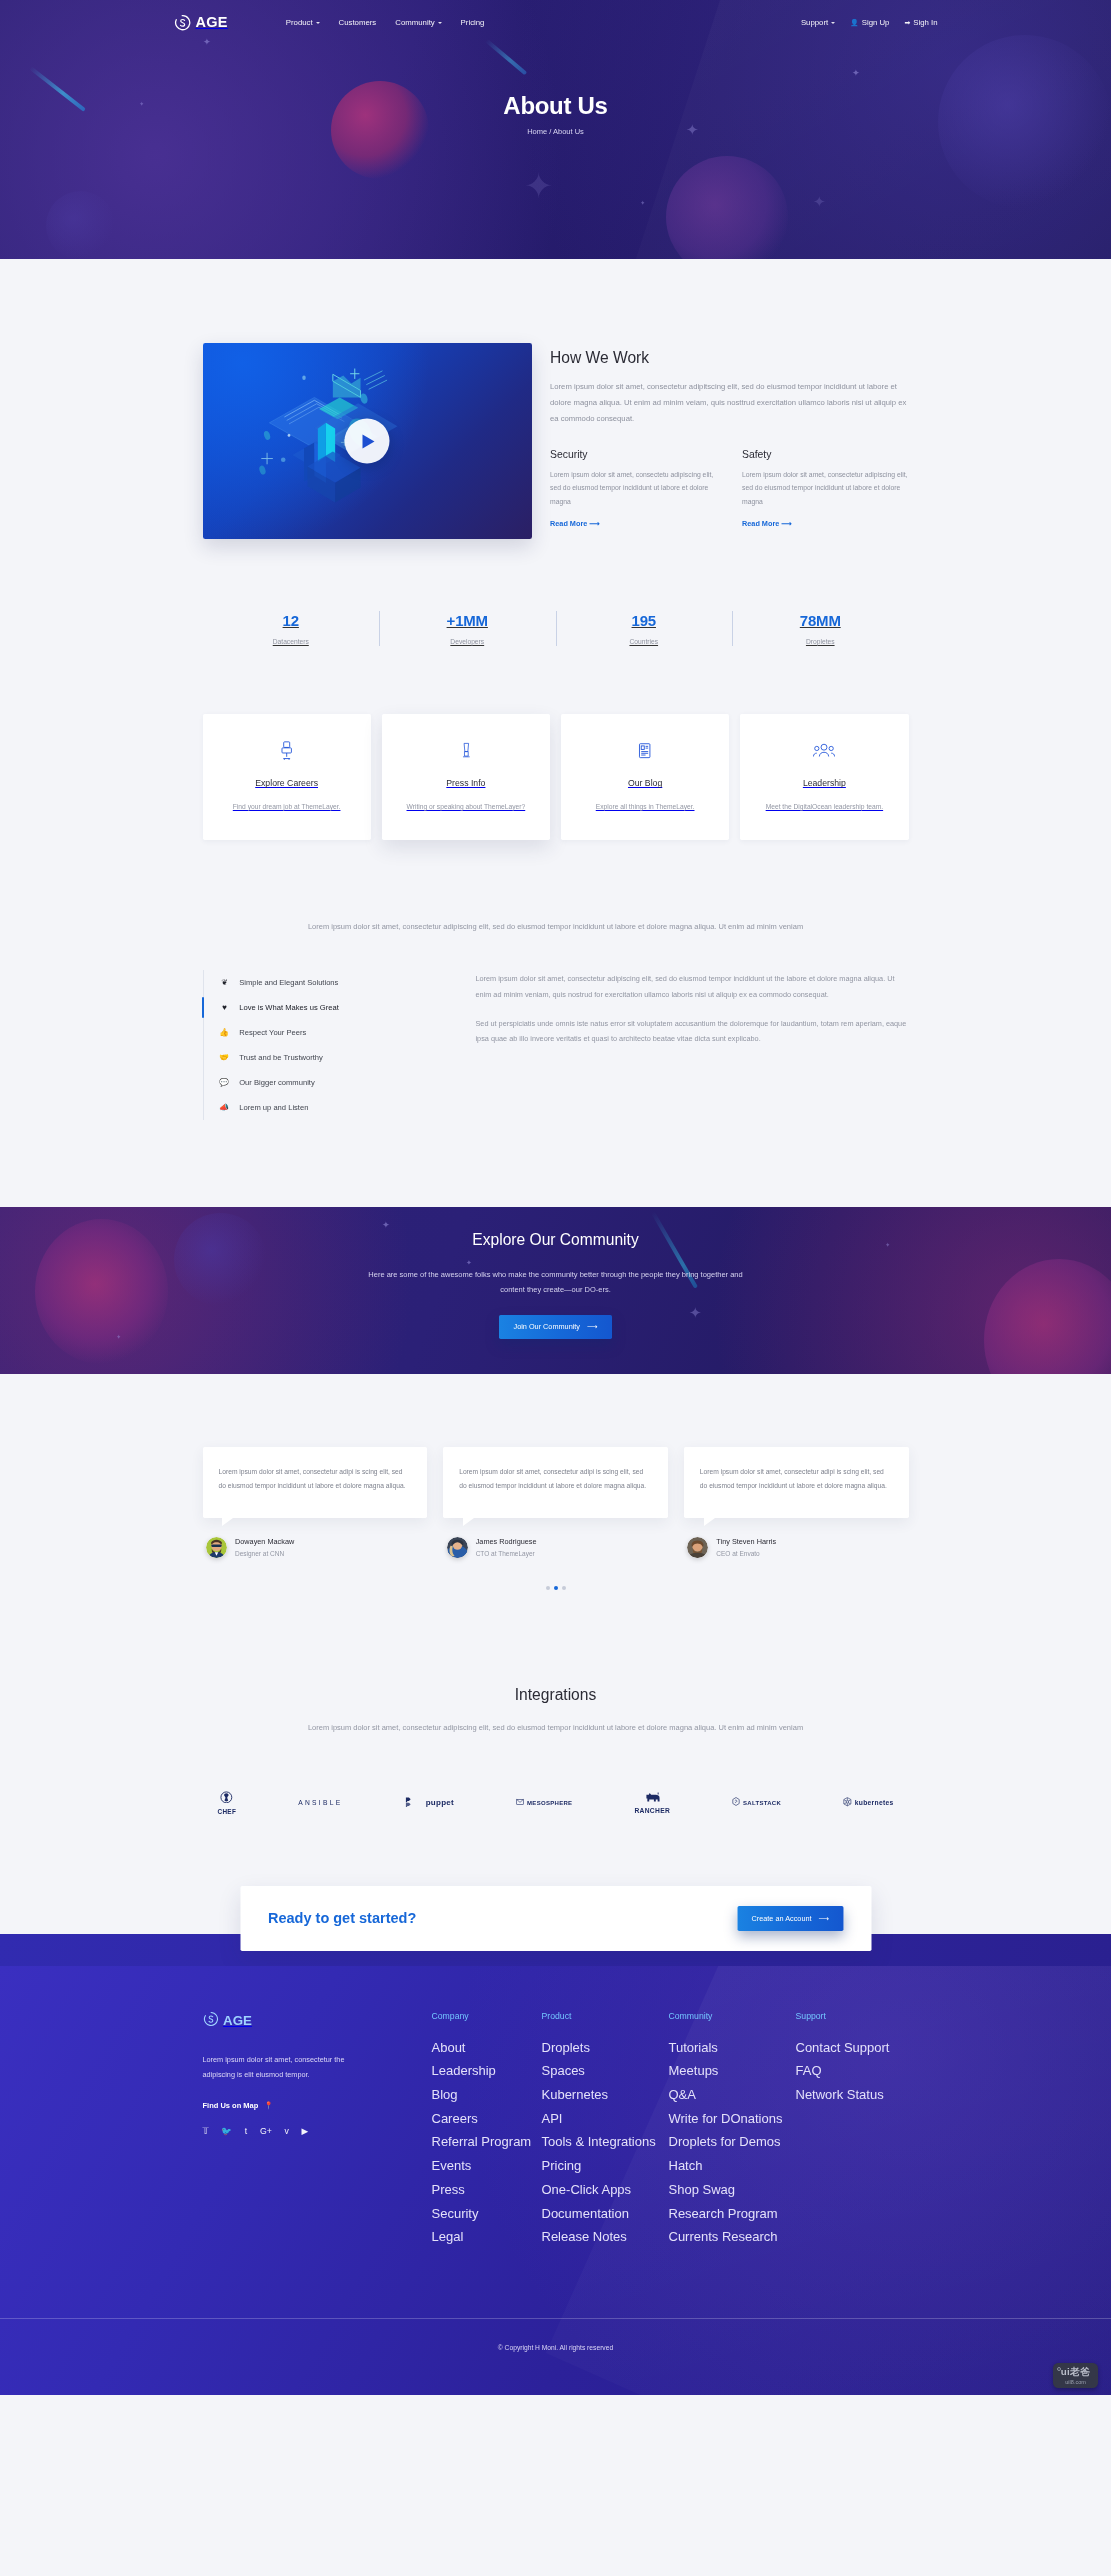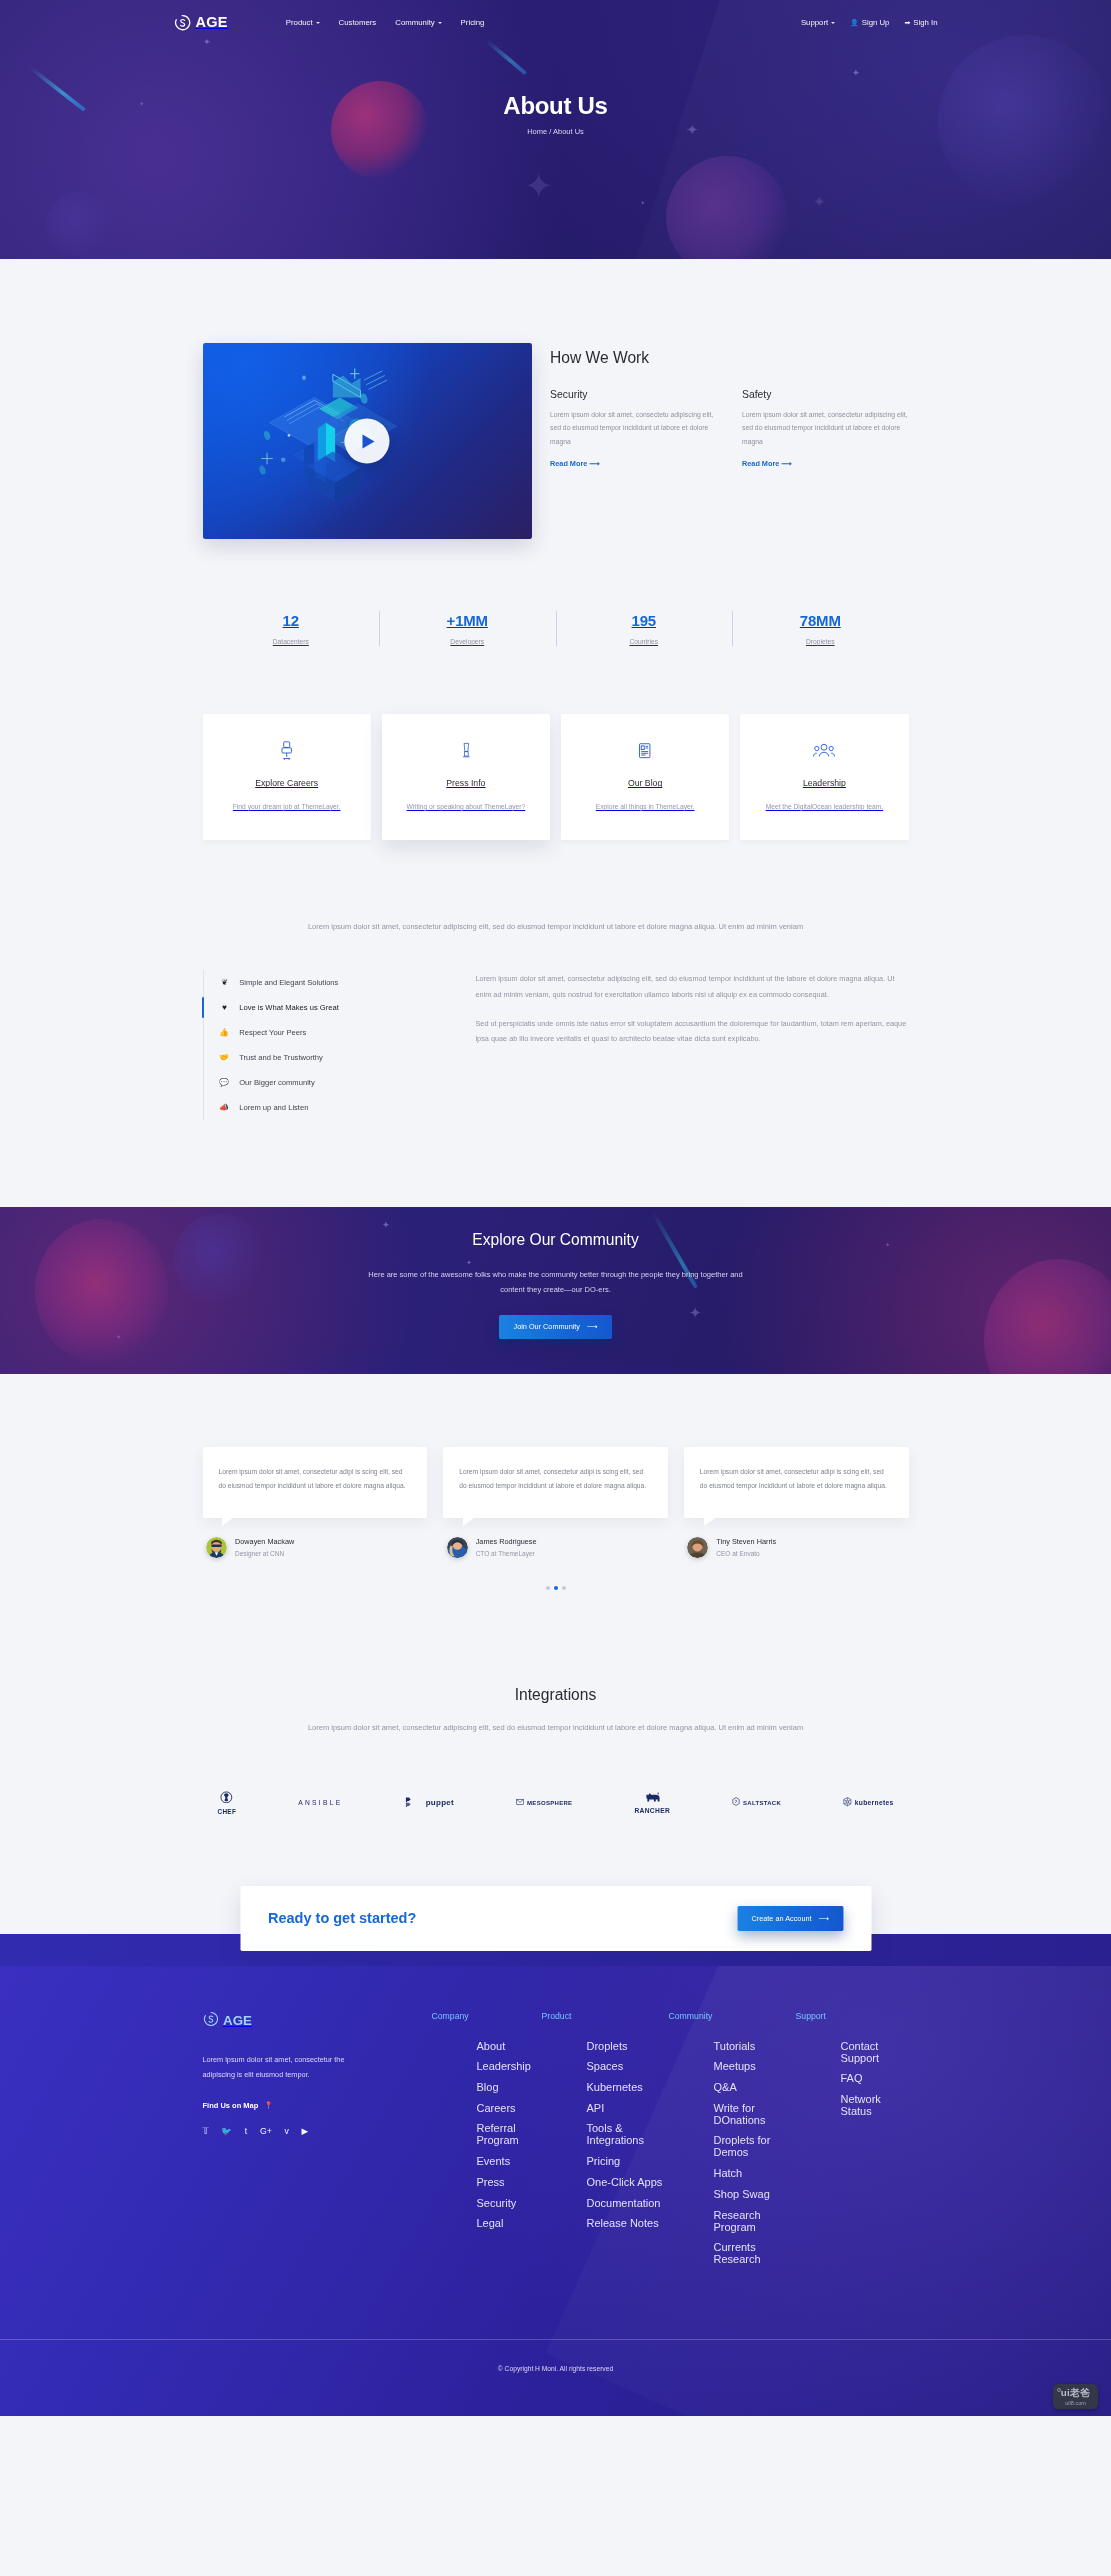--- a/index.html
+++ b/index.html
@@ -230,21 +230,21 @@
   .fbrand .blogo { display:flex; align-items:center; gap:4.6px; margin-bottom:24px; }
   .fbrand .blogo .txt { color:#9fd3ff; font-size:13.3px; font-weight:700; }
   .fbrand .desc { color:#ddd9f7; font-size:7.3px; line-height:2.05; max-width:174px; }
   .findmap { color:#fff; font-size:7.5px; font-weight:700; margin-top:17.4px;
     display:inline-flex; align-items:center; gap:5.8px; text-decoration:none;}
   .socials { display:flex; gap:12.7px; margin-top:16px; color:#fff; }
   .socials span { font-size:8.7px; cursor:pointer; opacity:.95; }
   .fcol { width:110px; }
   .fcol.wide { width:127px; }
   .fcol h5 { color:#74c6ff; font-size:8.7px; font-weight:400; margin-bottom:18.5px; }
-  .fcol a { display:block; color:#e4e1fa; font-size:11px; text-decoration:none; margin-bottom:8.7px;margin-left:45px; }
+  .fcol a { display:block; color:#e4e1fa; font-size:13px; text-decoration:none; margin-bottom:8.7px; }
   .fdivider { width:1111px; height:0.6px; background:rgba(255,255,255,.22); margin:65px 0 0; position:relative; z-index:3;}
   .copy { text-align:center; color:#ddd9f7; font-size:6.7px; padding:25.5px 0 44px; position:relative; z-index:3;}
 
   
   .wm {
     position:absolute; right:12.7px; bottom:7px; z-index:40;
     background:#343748; border-radius:5.2px; padding:4px 8px 3.5px; text-align:center;
     box-shadow:0 1.2px 4.6px rgba(0,0,0,.3);
   }
   .wm .t1 { color:#b9bdc9; font-size:9.8px; font-weight:700; line-height:1; letter-spacing:0.3px;}
@@ -364,20 +364,21 @@
               <path d="M100 140 L100 152 M94 146 L106 146" stroke="#9fe2f0" stroke-width="1.4" opacity=".7" transform="translate(48,-16)"></path>
               <circle cx="52" cy="118" r="2.4" fill="#d8f4ff" opacity=".8"></circle>
               <ellipse cx="78" cy="18" rx="3" ry="4" fill="#9fe2f0" opacity=".6"></ellipse>
             </g>
           </svg>
           <div class="play"></div>
         </div>
 
         <div class="work-text">
           <h2>How We Work</h2>
+          <p class="muted">Lorem ipsum dolor sit amet, consectetur adipitscing elit, sed do eiusmod tempor incididunt ut labore et dolore magna aliqua. Ut enim ad minim veiam, quis nosttrud exercitation ullamco laboris nisi ut aliquip ex ea commodo consequat.</p>
           <div class="sub-grid">
             <div class="sub-col">
               <h3>Security</h3>
               <p class="muted" style="font-size:6.8px;line-height:2.0">Lorem ipsum dolor sit amet, consectetu adipiscing elit, sed do eiusmod tempor incididunt ut labore et dolore magna</p>
               <a class="read-more" href="#">
                 <span>Read More</span>
                 <span>⟶</span>
               </a>
             </div>
             <div class="sub-col">

